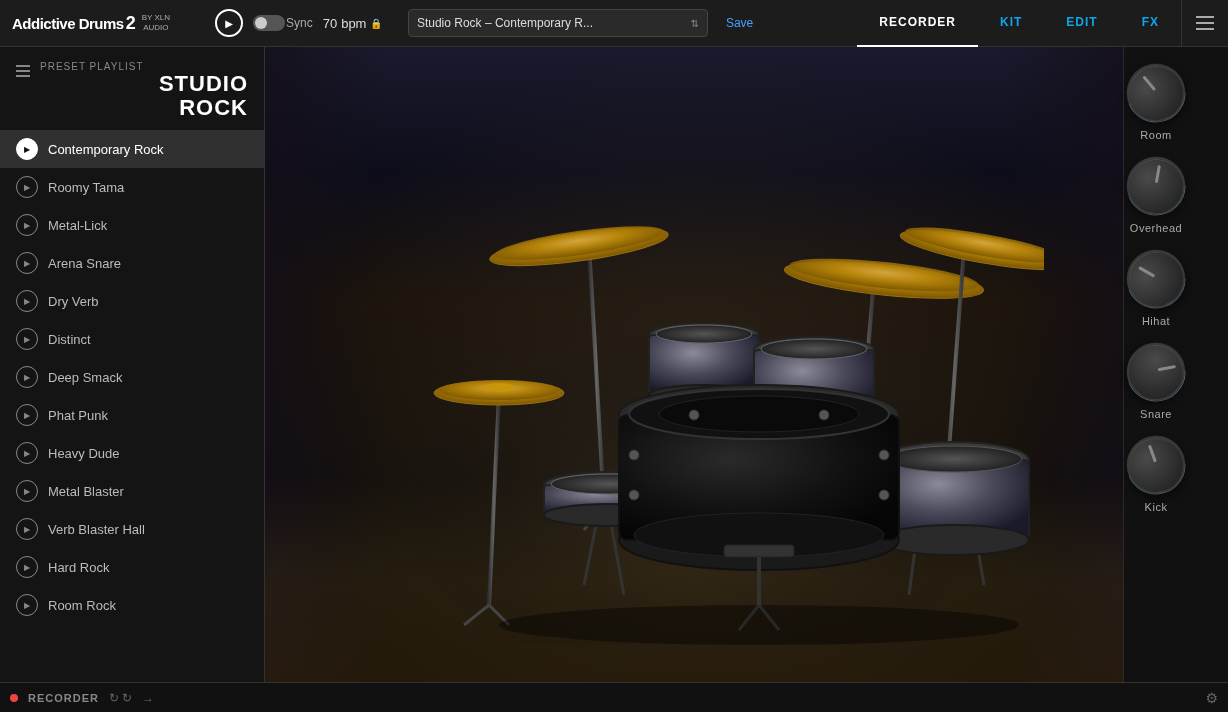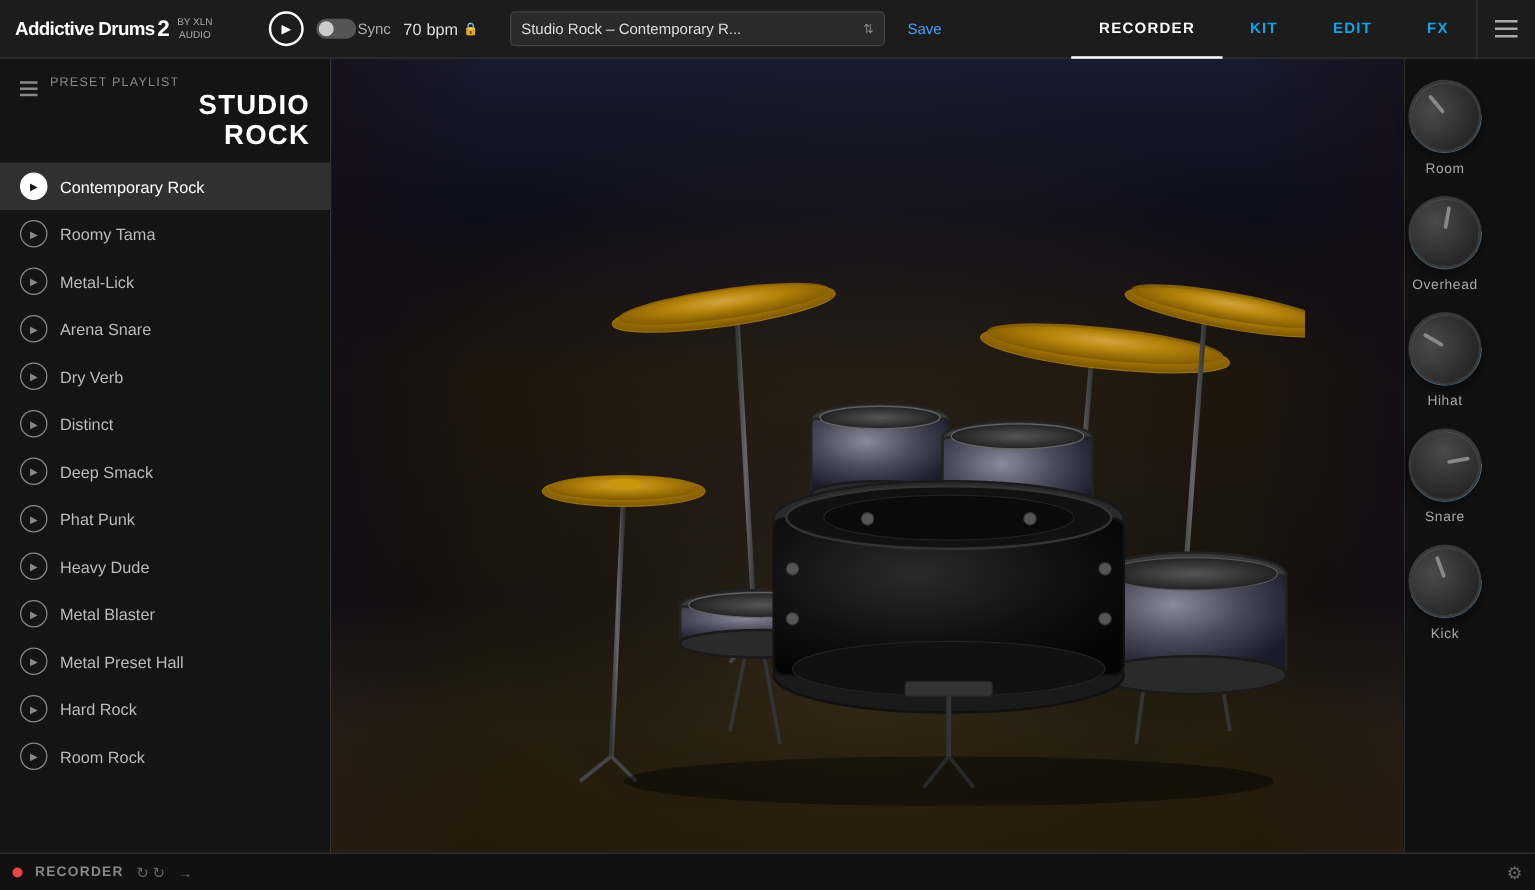--- a/index.html
+++ b/index.html
@@ -563,21 +563,21 @@
         <div class="playlist-item">
           <div class="play-circle">▶</div>
           <span>Heavy Dude</span>
         </div>
         <div class="playlist-item">
           <div class="play-circle">▶</div>
           <span>Metal Blaster</span>
         </div>
         <div class="playlist-item">
           <div class="play-circle">▶</div>
-          <span>Metal Preset Hall</span>
+          <span>Verb Blaster Hall</span>
         </div>
         <div class="playlist-item">
           <div class="play-circle">▶</div>
           <span>Hard Rock</span>
         </div>
         <div class="playlist-item">
           <div class="play-circle">▶</div>
           <span>Room Rock</span>
         </div>
       </div>

